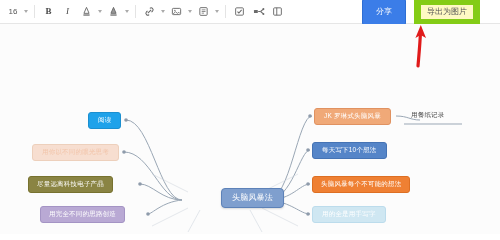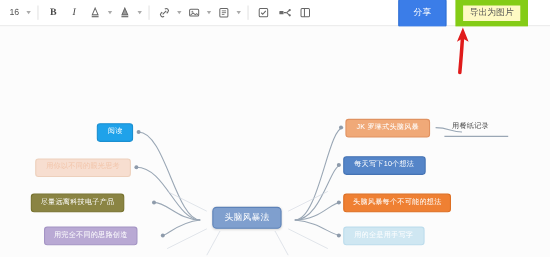--- a/index.html
+++ b/index.html
@@ -129,20 +129,21 @@
 
   
   .node-root {
     background: #7f9fce;
     color: #ffffff;
     border: 1px solid #5d82b8;
     font-size: 8px;
     border-radius: 4px;
     padding: 5px 10px;
     box-shadow: 0 1px 2px rgba(0,0,0,.14);
+    margin-left: 28px;
   }
 
   .node-blue-bright { background:#1fa2ea; color:#ffffff; border:1px solid #1b8fd0; padding:4px 9px; }
   .node-peach       { background:#f7ded0; color:#f2c5aa; border:1px solid #edd0bc; padding:4px 9px; }
   .node-olive       { background:#8a8443; color:#ffffff; border:1px solid #77722f; padding:4px 8px; }
   .node-purple      { background:#b9a9d4; color:#ffffff; border:1px solid #a494c4; padding:4px 8px; }
   .node-orange-soft { background:#f0a978; color:#ffffff; border:1px solid #e09261; padding:4px 9px; }
   .node-blue-mid    { background:#5585c8; color:#ffffff; border:1px solid #4573b4; padding:4px 9px; }
   .node-orange      { background:#ef8033; color:#ffffff; border:1px solid #dd6f23; padding:4px 8px; }
   .node-cyan        { background:#cfe7f2; color:#ffffff; border:1px solid #bcdcec; padding:4px 9px; }

